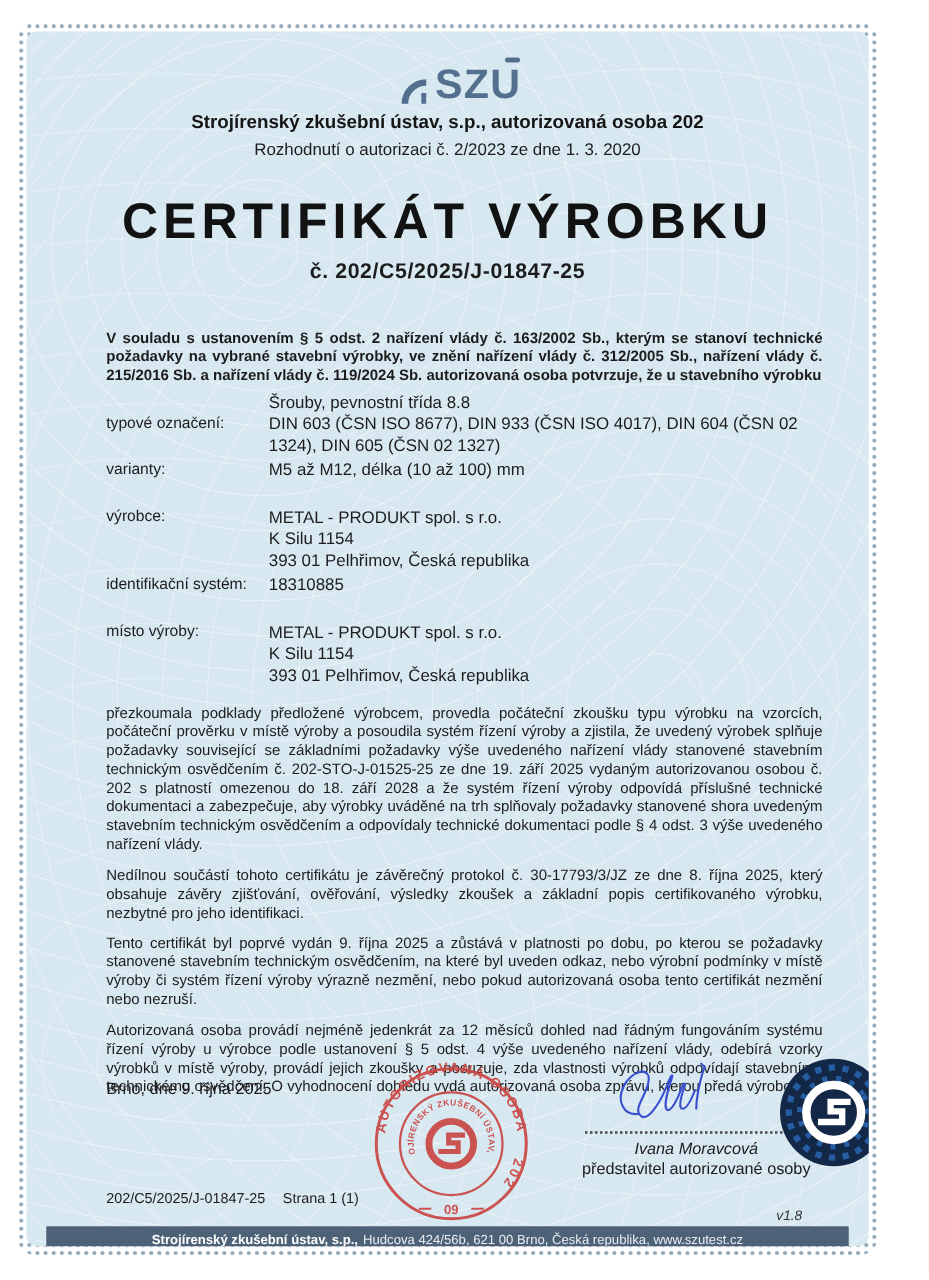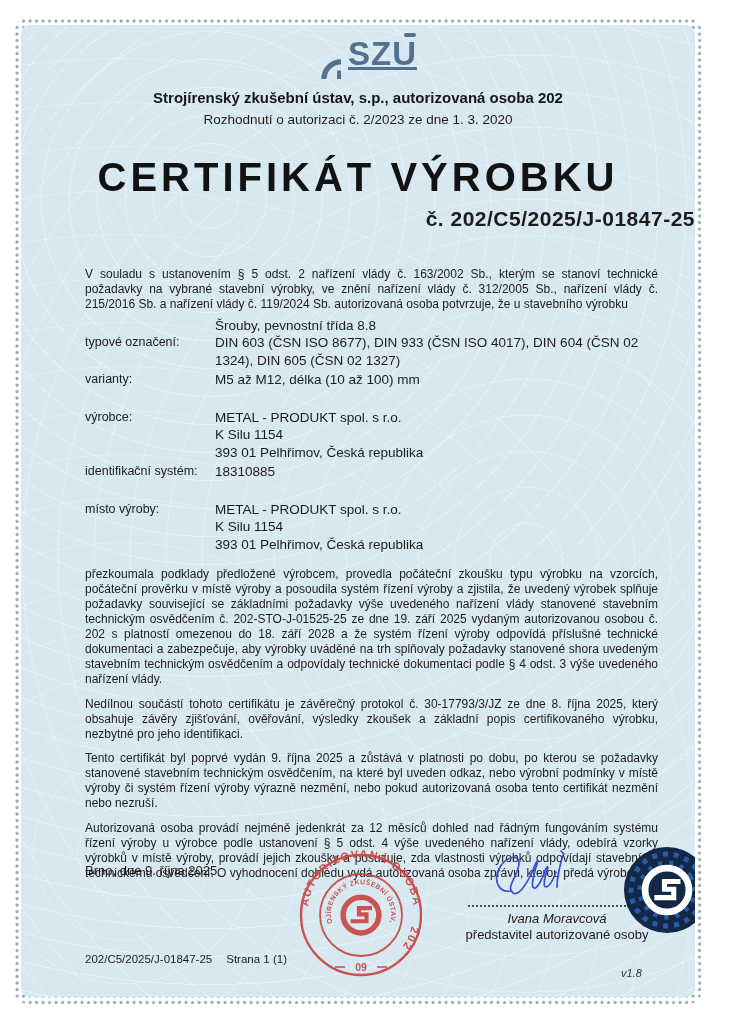--- a/index.html
+++ b/index.html
@@ -18,34 +18,34 @@
   .paper {
     position:relative; width:100%; height:100%; border-radius:9px; overflow:hidden;
     background:
       repeating-radial-gradient(circle at 28% 18%, rgba(255,255,255,0.35) 0 1px, rgba(255,255,255,0) 1px 28px),
       repeating-radial-gradient(circle at 75% 55%, rgba(255,255,255,0.30) 0 1px, rgba(255,255,255,0) 1px 36px),
       repeating-radial-gradient(circle at 15% 85%, rgba(255,255,255,0.25) 0 1px, rgba(255,255,255,0) 1px 44px),
       #d8e8f1;
     color:#1c1c1c;
   }
   
-  .logo-row { margin-top:12px; display:flex; align-items:flex-start; justify-content:center; gap:7px; height:46px; color:#53718f;text-decoration:underline; }
+  .logo-row { margin-top:12px; display:flex; align-items:flex-end; justify-content:center; gap:7px; height:46px; color:#53718f; }
   .logo-emblem { width:42px; height:42px; color:#53718f; }
   .logo-text { position:relative; font-size:33px; font-weight:bold; letter-spacing:1px; color:#53718f; line-height:1; }
   .logo-accent { position:absolute; right:1px; top:-4px; width:12px; height:4px; background:#53718f; border-radius:2px; }
   .org-line { text-align:center; font-weight:bold; font-size:15px; line-height:19px; color:#161616; }
   .org-line.first { margin-top:5px; }
   .auth-line { text-align:center; font-size:13.5px; line-height:18px; margin-top:4px; color:#1c1c1c; }
   
   .title { margin-top:27px; text-align:center; font-size:40px; font-weight:bold; letter-spacing:4px; color:#121212; line-height:42px; }
-  .cert-number { margin-top:9px; text-align:right; font-size:21px; font-weight:bold; letter-spacing:0.5px; }
+  .cert-number { margin-top:9px; text-align:center; font-size:17px; font-weight:bold; letter-spacing:0.5px; }
   
   .content { padding:0 37px 0 64px; }
   .para { font-size:12px; line-height:14.9px; text-align:justify; }
-  .intro { margin-top:36px; }
+  .intro { margin-top:36px;font-weight:bold; }
   .p1 { margin-top:14px; }
   .p2 { margin-top:11px; }
   .p3 { margin-top:9px; }
   .p4 { margin-top:10px; }
   
   .spec { margin-top:5px; font-size:13.5px; line-height:17.5px; }
   .spec-row { display:flex; }
   .spec-label { width:130px; flex:0 0 130px; font-size:12.5px; }
   .spec-value { flex:1; }
   .gap-s { margin-top:2px; }
@@ -189,16 +189,20 @@
         <g color="#ffffff">
           <use href="#emblem" x="18" y="18" width="54" height="54"></use>
         </g>
       </svg>
 
       <div class="abs doc-line">
         <span>202/C5/2025/J-01847-25</span><span class="sep"></span><span>Strana 1 (1)</span>
       </div>
       <div class="abs version">v1.8</div>
 
+      <div class="abs footer-bar">
+        <span class="bold">Strojírenský zkušební ústav, s.p.,</span>
+        <span>Hudcova 424/56b, 621 00  Brno, Česká republika, www.szutest.cz</span>
+      </div>
 
     </div>
   </div>
 </div>
 
 </body></html>

